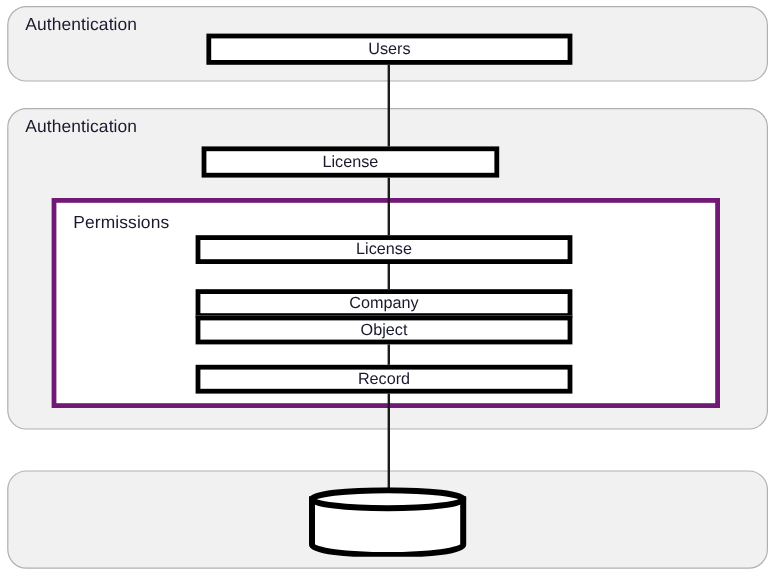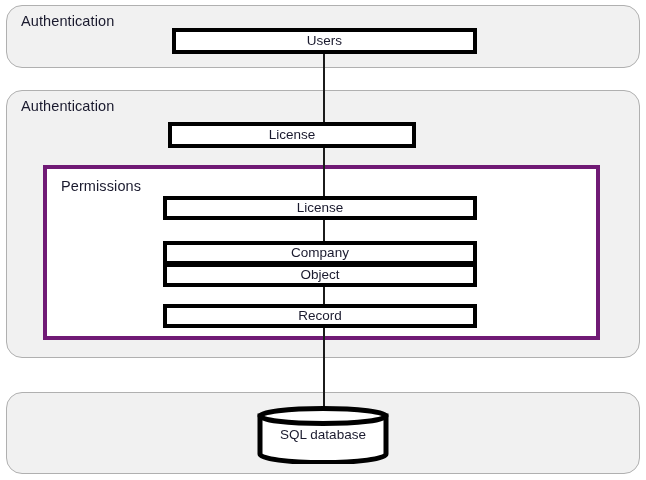--- a/index.html
+++ b/index.html
@@ -166,16 +166,15 @@
     <span class="node-label">Object</span>
   </div>
 
   <div class="group" id="group-storage"></div>
 
   <div id="node-sqldb">
     <svg viewBox="0 0 136 58">
       <path d="M5,10 L5,48 C5,53 34,56.5 68,56.5 C102,56.5 131,53 131,48 L131,10 Z" fill="#ffffff" stroke="#000000" stroke-width="5"></path>
       <ellipse cx="68" cy="10" rx="63" ry="7.5" fill="#ffffff" stroke="#000000" stroke-width="5"></ellipse>
     </svg>
-    <div id="sqldb-label">SQL database</div>
   </div>
 
 </div>
 
 </body></html>

